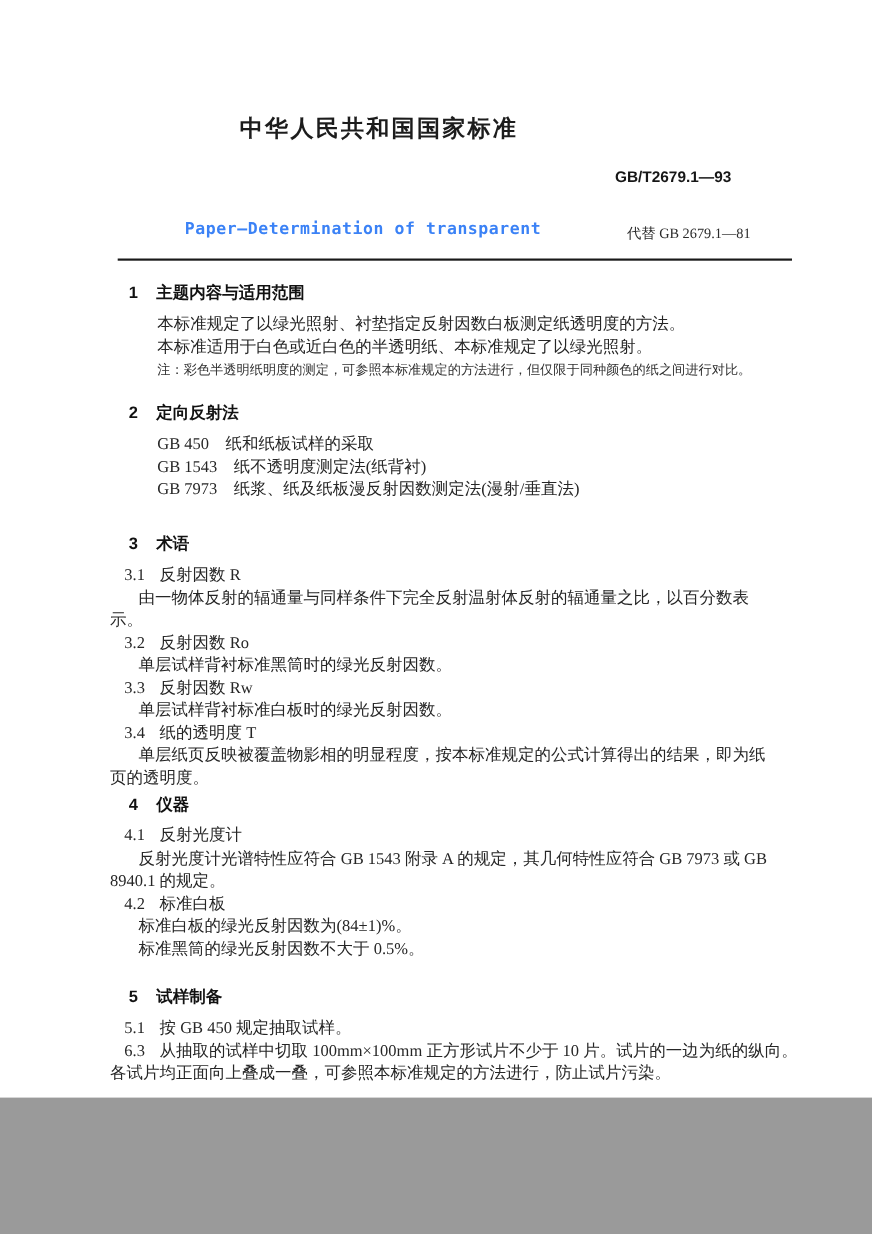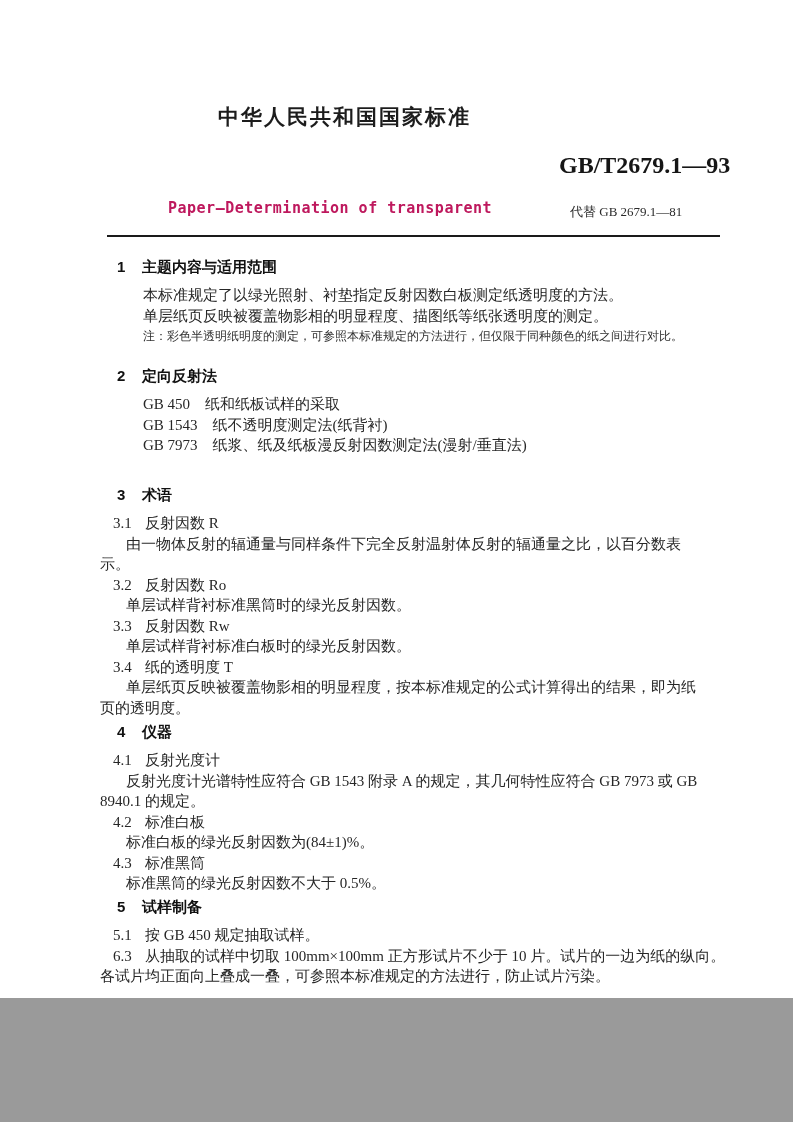--- a/index.html
+++ b/index.html
@@ -21,28 +21,28 @@
     white-space:nowrap;
   }
   .title-cn {
     position:absolute; left:194px; top:147px;
     font-family:"Liberation Sans", sans-serif;
     font-size:23px; font-weight:bold; letter-spacing:1px; color:#161616;
     white-space:nowrap;
   }
   .std-code {
     position:absolute; left:559px; top:152px;
-    font-family:Liberation Serif, serif;
-    font-size:24px; font-weight:bold; color:#161616;
+    font-family:Liberation Sans, sans-serif;
+    font-size:14px; font-weight:bold; color:#161616;
     white-space:nowrap;
   }
   .title-en {
     position:absolute; left:168px; top:199px;
     font-family:"DejaVu Sans Mono", monospace;
-    font-size:15px; font-weight:bold; letter-spacing:0.5px; color:#be185d;
+    font-size:15px; font-weight:bold; letter-spacing:0.5px; color:#3b82f6;
     white-space:nowrap;
   }
   .replaces {
     position:absolute; left:570px; top:203px;
     font-size:13px; color:#2a2a2a;
     white-space:nowrap;
   }
   .rule {
     position:absolute; left:107px; top:235px;
     width:613px; height:2px; background:#1a1a1a;
@@ -83,21 +83,21 @@
   <div class="title-en">Paper—Determination of transparent</div>
   <div class="replaces">代替 GB 2679.1—81</div>
   <div class="rule"></div>
 
   <section class="sec sec-1">
     <div class="sec-heading">
       <span class="sec-num">1</span><span>主题内容与适用范围</span>
     </div>
     <div>
         <div class="line indent-lg">本标准规定了以绿光照射、衬垫指定反射因数白板测定纸透明度的方法。</div>
-        <div class="line indent-lg">单层纸页反映被覆盖物影相的明显程度、描图纸等纸张透明度的测定。</div>
+        <div class="line indent-lg">本标准适用于白色或近白色的半透明纸、本标准规定了以绿光照射。</div>
         <div class="line note">注：彩色半透明纸明度的测定，可参照本标准规定的方法进行，但仅限于同种颜色的纸之间进行对比。</div>
       </div>
   </section>
 
   <section class="sec sec-2">
     <div class="sec-heading">
       <span class="sec-num">2</span><span>定向反射法</span>
     </div>
     <div>
         <div class="line indent-lg">GB 450　纸和纸板试样的采取</div>
@@ -127,21 +127,20 @@
   <section class="sec sec-4">
     <div class="sec-heading">
       <span class="sec-num">4</span><span>仪器</span>
     </div>
     <div>
         <div class="line sub"><span class="clause-num">4.1</span><span>反射光度计</span></div>
         <div class="line indent-md">反射光度计光谱特性应符合 GB 1543 附录 A 的规定，其几何特性应符合 GB 7973 或 GB</div>
         <div class="line flush">8940.1 的规定。</div>
         <div class="line sub"><span class="clause-num">4.2</span><span>标准白板</span></div>
         <div class="line indent-md">标准白板的绿光反射因数为(84±1)%。</div>
-        <div class="line sub"><span class="clause-num">4.3</span><span>标准黑筒</span></div>
         <div class="line indent-md">标准黑筒的绿光反射因数不大于 0.5%。</div>
       </div>
   </section>
 
   <section class="sec sec-5">
     <div class="sec-heading">
       <span class="sec-num">5</span><span>试样制备</span>
     </div>
     <div>
         <div class="line sub"><span class="clause-num">5.1</span><span>按 GB 450 规定抽取试样。</span></div>

